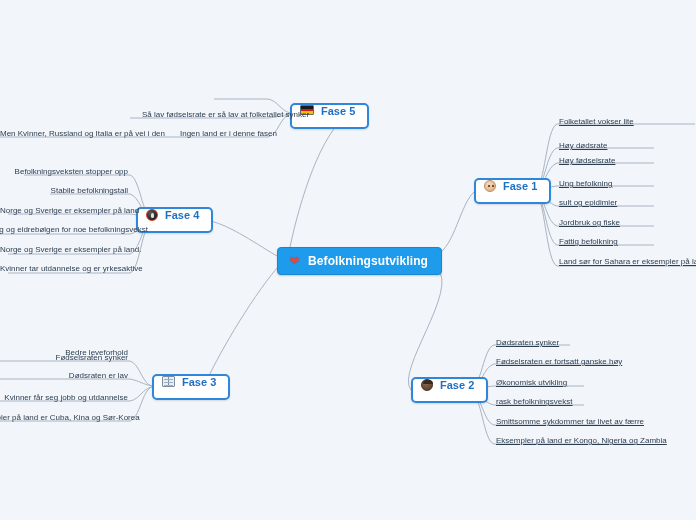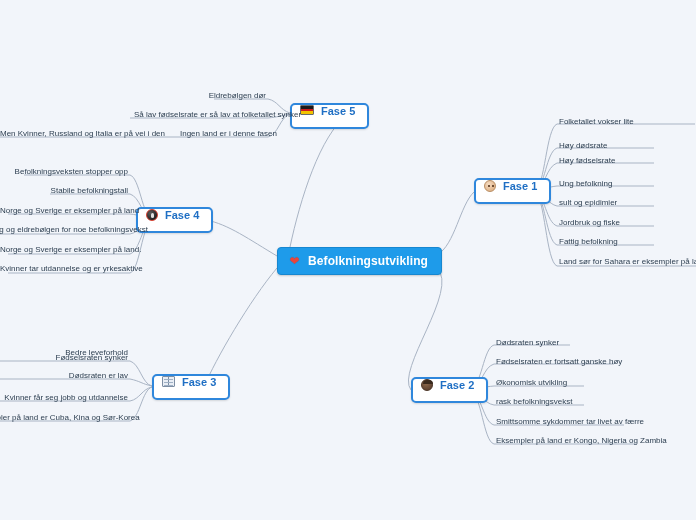--- a/index.html
+++ b/index.html
@@ -72,21 +72,21 @@
   }
   
   .leaf {
     position: absolute;
     font-size: 8px;
     color: #2c3e50;
     white-space: nowrap;
     line-height: 11px;
     padding-bottom: 2px;
   }
-  .leaf.right { text-align: right; }
+  .leaf.right { text-align: right; text-decoration: underline; }
   .leaf.left  { text-align: right; }
 
   
   .icon {
     display: inline-block;
     width: 13px;
     height: 13px;
     flex: 0 0 auto;
     position: relative;
     line-height: 13px;
@@ -305,18 +305,17 @@
   <div class="leaf left" style="left:0px; width:128px; top:185px;">Stabile befolkningstall</div>
   <div class="leaf left" style="left:0px; width:128px; top:205px;">Norge og Sverige er eksempler på land</div>
   <div class="leaf left" style="left:-38px; width:166px; top:224px;">Innvandring og eldrebølgen for noe befolkningsvekst</div>
   <div class="leaf left" style="left:0px; width:128px; top:244px;">Norge og Sverige er eksempler på land.</div>
   <div class="leaf left" style="left:0px; width:128px; top:263px;">Kvinner tar utdannelse og er yrkesaktive</div>
 
   <div class="phase-node" style="left:290px; top:103px;">
     <span class="icon icon-flag-de"></span>
     <span class="phase-label">Fase 5</span>
   </div>
-  <div class="leaf left" style="left:146px; width:120px; top:90px;">Eldrebølgen dør</div>
-  <div class="leaf left" style="left:114px; width:136px; top:109px;padding-left:20px;">Så lav fødselsrate er så lav at folketallet synker</div>
+  <div class="leaf left" style="left:122px; width:136px; top:109px;padding-left:20px;">Så lav fødselsrate er så lav at folketallet synker</div>
   <div class="leaf left" style="left:180px; width:86px; top:128px;">Ingen land er i denne fasen</div>
   <div class="leaf left" style="left:0px; width:155px; top:128px;">Men Kvinner, Russland og Italia er på vei i den</div>
 
 </div>
 
 </body></html>

